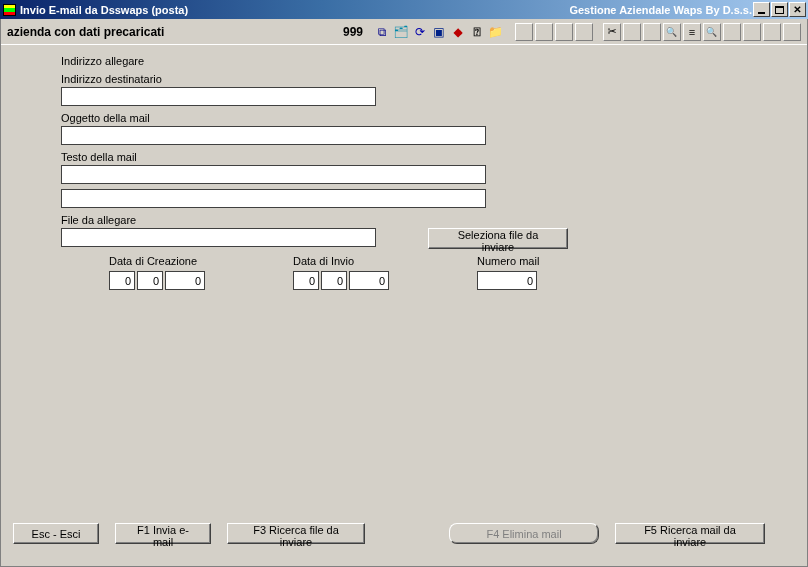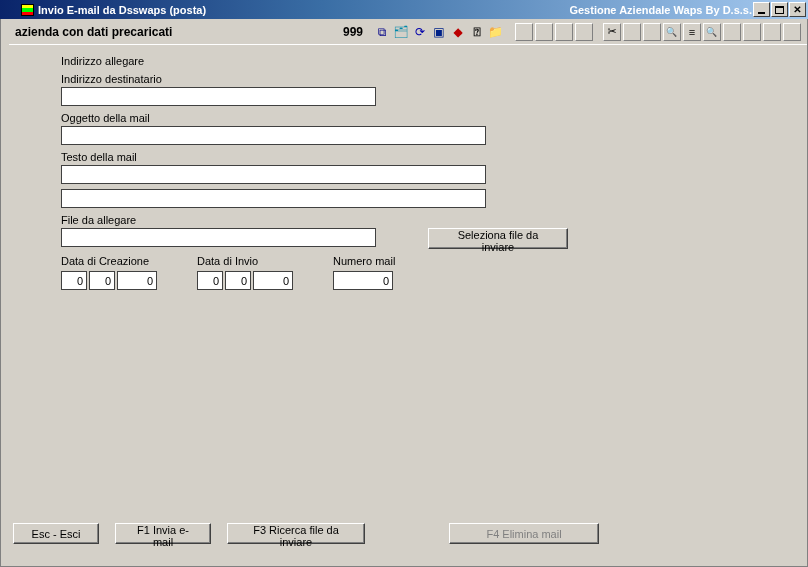--- a/index.html
+++ b/index.html
@@ -13,21 +13,21 @@
     height: 567px;
     overflow: hidden;
   }
   
   .titlebar {
     height: 19px;
     background: linear-gradient(to right, #0a246a, #3a6ea5 40%, #a6caf0);
     color: #fff;
     display: flex;
     align-items: center;
-    padding: 0 2px 0 21px;
+    padding: 0 2px 0 3px;
     font-weight: bold;
   }
   .titlebar .app-icon {
     width: 13px; height: 12px;
     margin-right: 4px;
     display: inline-block;
     background: linear-gradient(to bottom,#ff0 0 33%,#0f0 33% 66%,#f00 66% 100%);
     border: 1px solid #000;
   }
   .titlebar .t-left { white-space: nowrap; }
@@ -75,21 +75,20 @@
     font-size:11px; color:#000;
   }
   .tb-sep { width: 7px; }
   
   .client {
     position: relative;
     height: calc(567px - 19px);
     background: #d4d0c8;
     border: 1px solid #808080;
     border-top: none;
-    padding-left: 8px;
   }
   .form-area {
     position: absolute;
     left: 0; right: 0; top: 26px; bottom: 0;
     padding: 4px 10px 10px 10px;
   }
   .lbl { font-size: 11px; color:#000; margin: 6px 0 2px 50px; }
   .fld-row { margin-left: 50px; }
   input.textbox, .textbox {
     height: 19px;
@@ -101,37 +100,37 @@
     background: #fff;
     font-family: inherit; font-size: 11px;
     padding: 1px 3px;
   }
   .w-sender { width: 315px; }
   .w-dest   { width: 315px; }
   .w-subj   { width: 425px; }
   .w-body   { width: 425px; display:block; margin-bottom:5px;}
   .w-attach { width: 315px; }
   .row-group { display:flex; gap: 40px; margin-left:50px; margin-top:6px;}
-  .col { display:flex; flex-direction:column; }
+  .col { display:flex; flex-direction:column;margin-left:48px; }
   .numgrp { display:flex; gap:2px; margin-top:4px;}
   .num-s { width:26px; text-align:right;}
   .num-m { width:40px; text-align:right;}
   .num-l { width:60px; text-align:right;}
   .button {
     height: 21px;
     background: #d4d0c8;
     border: 1px solid #000;
     border-top-color:#fff; border-left-color:#fff;
     border-right-color:#404040; border-bottom-color:#404040;
     box-shadow: inset -1px -1px 0 #808080, inset 1px 1px 0 #d4d0c8;
     font-family: inherit; font-size: 11px;
     padding: 0 12px;
     cursor: default;
   }
-  .button:disabled { color: #808080; }
+  .button:disabled { color: #808080; border-radius: 8px; }
   .attach-row { margin-left:50px; display:flex; gap:52px; margin-top:2px;}
   .bottombar {
     position:absolute; left:12px; right:12px; bottom:22px;
     display:flex; gap:16px; align-items:center;
   }
   .bottombar .gap-big { flex: 0 0 52px; }
   .btn-w1 { width: 86px; }
   .btn-w2 { width: 96px; }
   .btn-w3 { width: 138px; }
   .btn-w4 { width: 150px; }
@@ -237,16 +236,17 @@
         </div>
       </div>
     </div>
 
     <div class="bottombar">
       <button class="button btn-w1">Esc - Esci</button>
       <button class="button btn-w2">F1 Invia e-mail</button>
       <button class="button btn-w3">F3 Ricerca file da inviare</button>
       <span class="gap-big"></span>
       <button class="button btn-w4" disabled="">F4 Elimina mail</button>
+      <button class="button btn-w5">F5 Ricerca mail da inviare</button>
     </div>
 
   </div>
 </div>
 
 </body></html>

